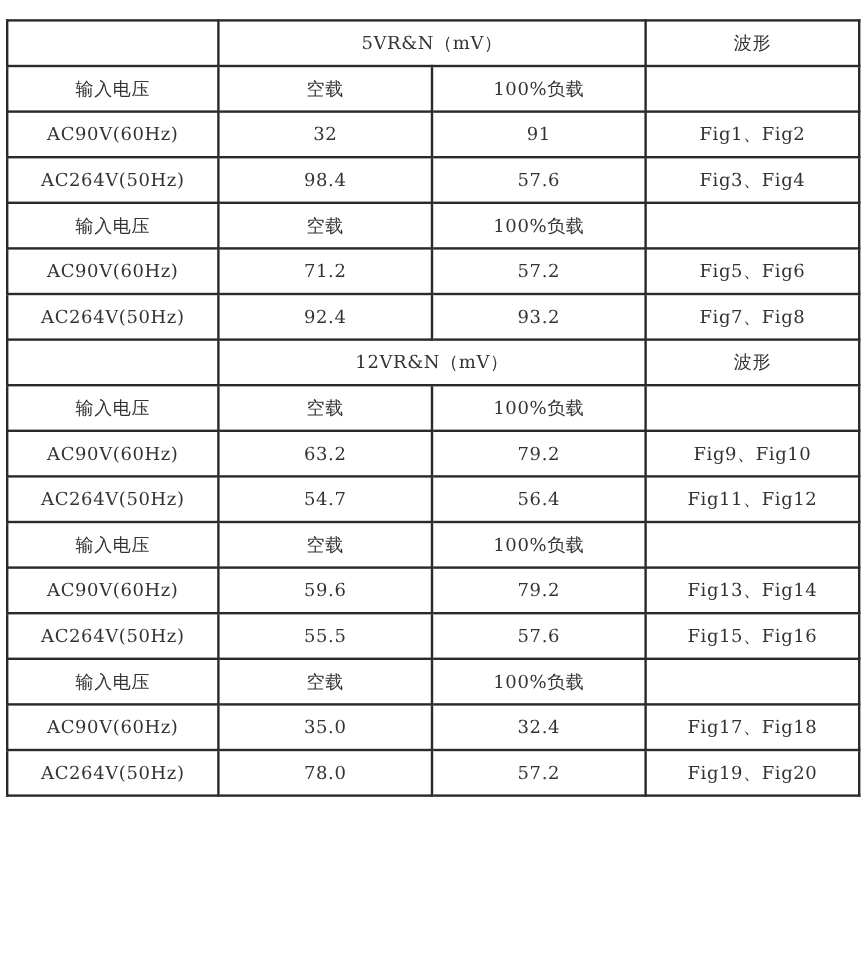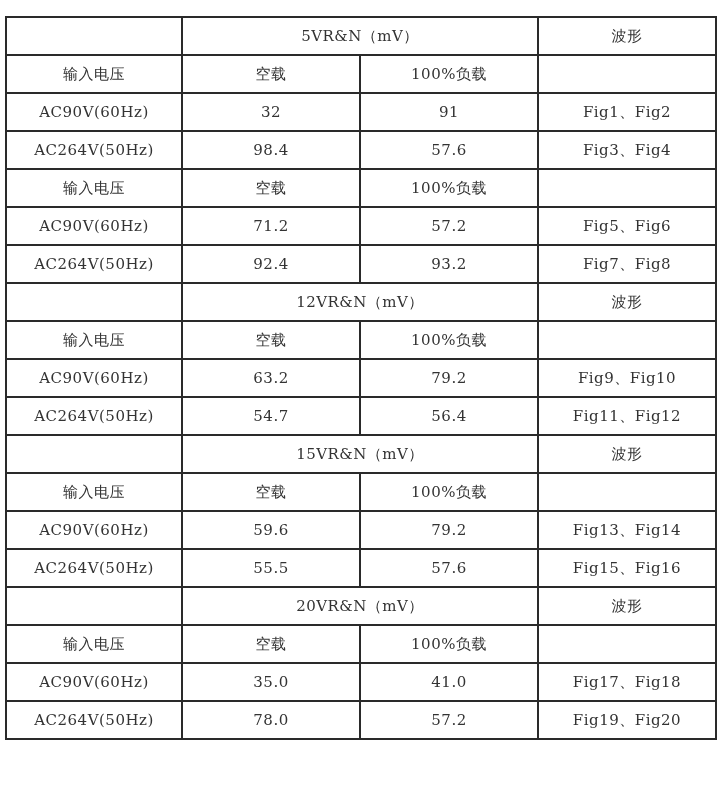--- a/index.html
+++ b/index.html
@@ -86,58 +86,48 @@
       <td>Fig9、Fig10</td>
     </tr>
     <tr>
       <td>AC264V(50Hz)</td>
       <td>54.7</td>
       <td>56.4</td>
       <td>Fig11、Fig12</td>
     </tr>
 
     <tr>
-      <td></td>
-      <td colspan="2" class="hdr-title">15VR&amp;N（mV）</td>
-      <td class="cn">波形</td>
-    </tr>
-    <tr>
       <td class="cn">输入电压</td>
       <td class="cn">空载</td>
       <td class="cn">100%负载</td>
       <td></td>
     </tr>
     <tr>
       <td>AC90V(60Hz)</td>
       <td>59.6</td>
       <td>79.2</td>
       <td>Fig13、Fig14</td>
     </tr>
     <tr>
       <td>AC264V(50Hz)</td>
       <td>55.5</td>
       <td>57.6</td>
       <td>Fig15、Fig16</td>
     </tr>
 
     <tr>
-      <td></td>
-      <td colspan="2" class="hdr-title">20VR&amp;N（mV）</td>
-      <td class="cn">波形</td>
-    </tr>
-    <tr>
       <td class="cn">输入电压</td>
       <td class="cn">空载</td>
       <td class="cn">100%负载</td>
       <td></td>
     </tr>
     <tr>
       <td>AC90V(60Hz)</td>
       <td>35.0</td>
-      <td>41.0</td>
+      <td>32.4</td>
       <td>Fig17、Fig18</td>
     </tr>
     <tr>
       <td>AC264V(50Hz)</td>
       <td>78.0</td>
       <td>57.2</td>
       <td>Fig19、Fig20</td>
     </tr>
   </tbody>
 </table>

